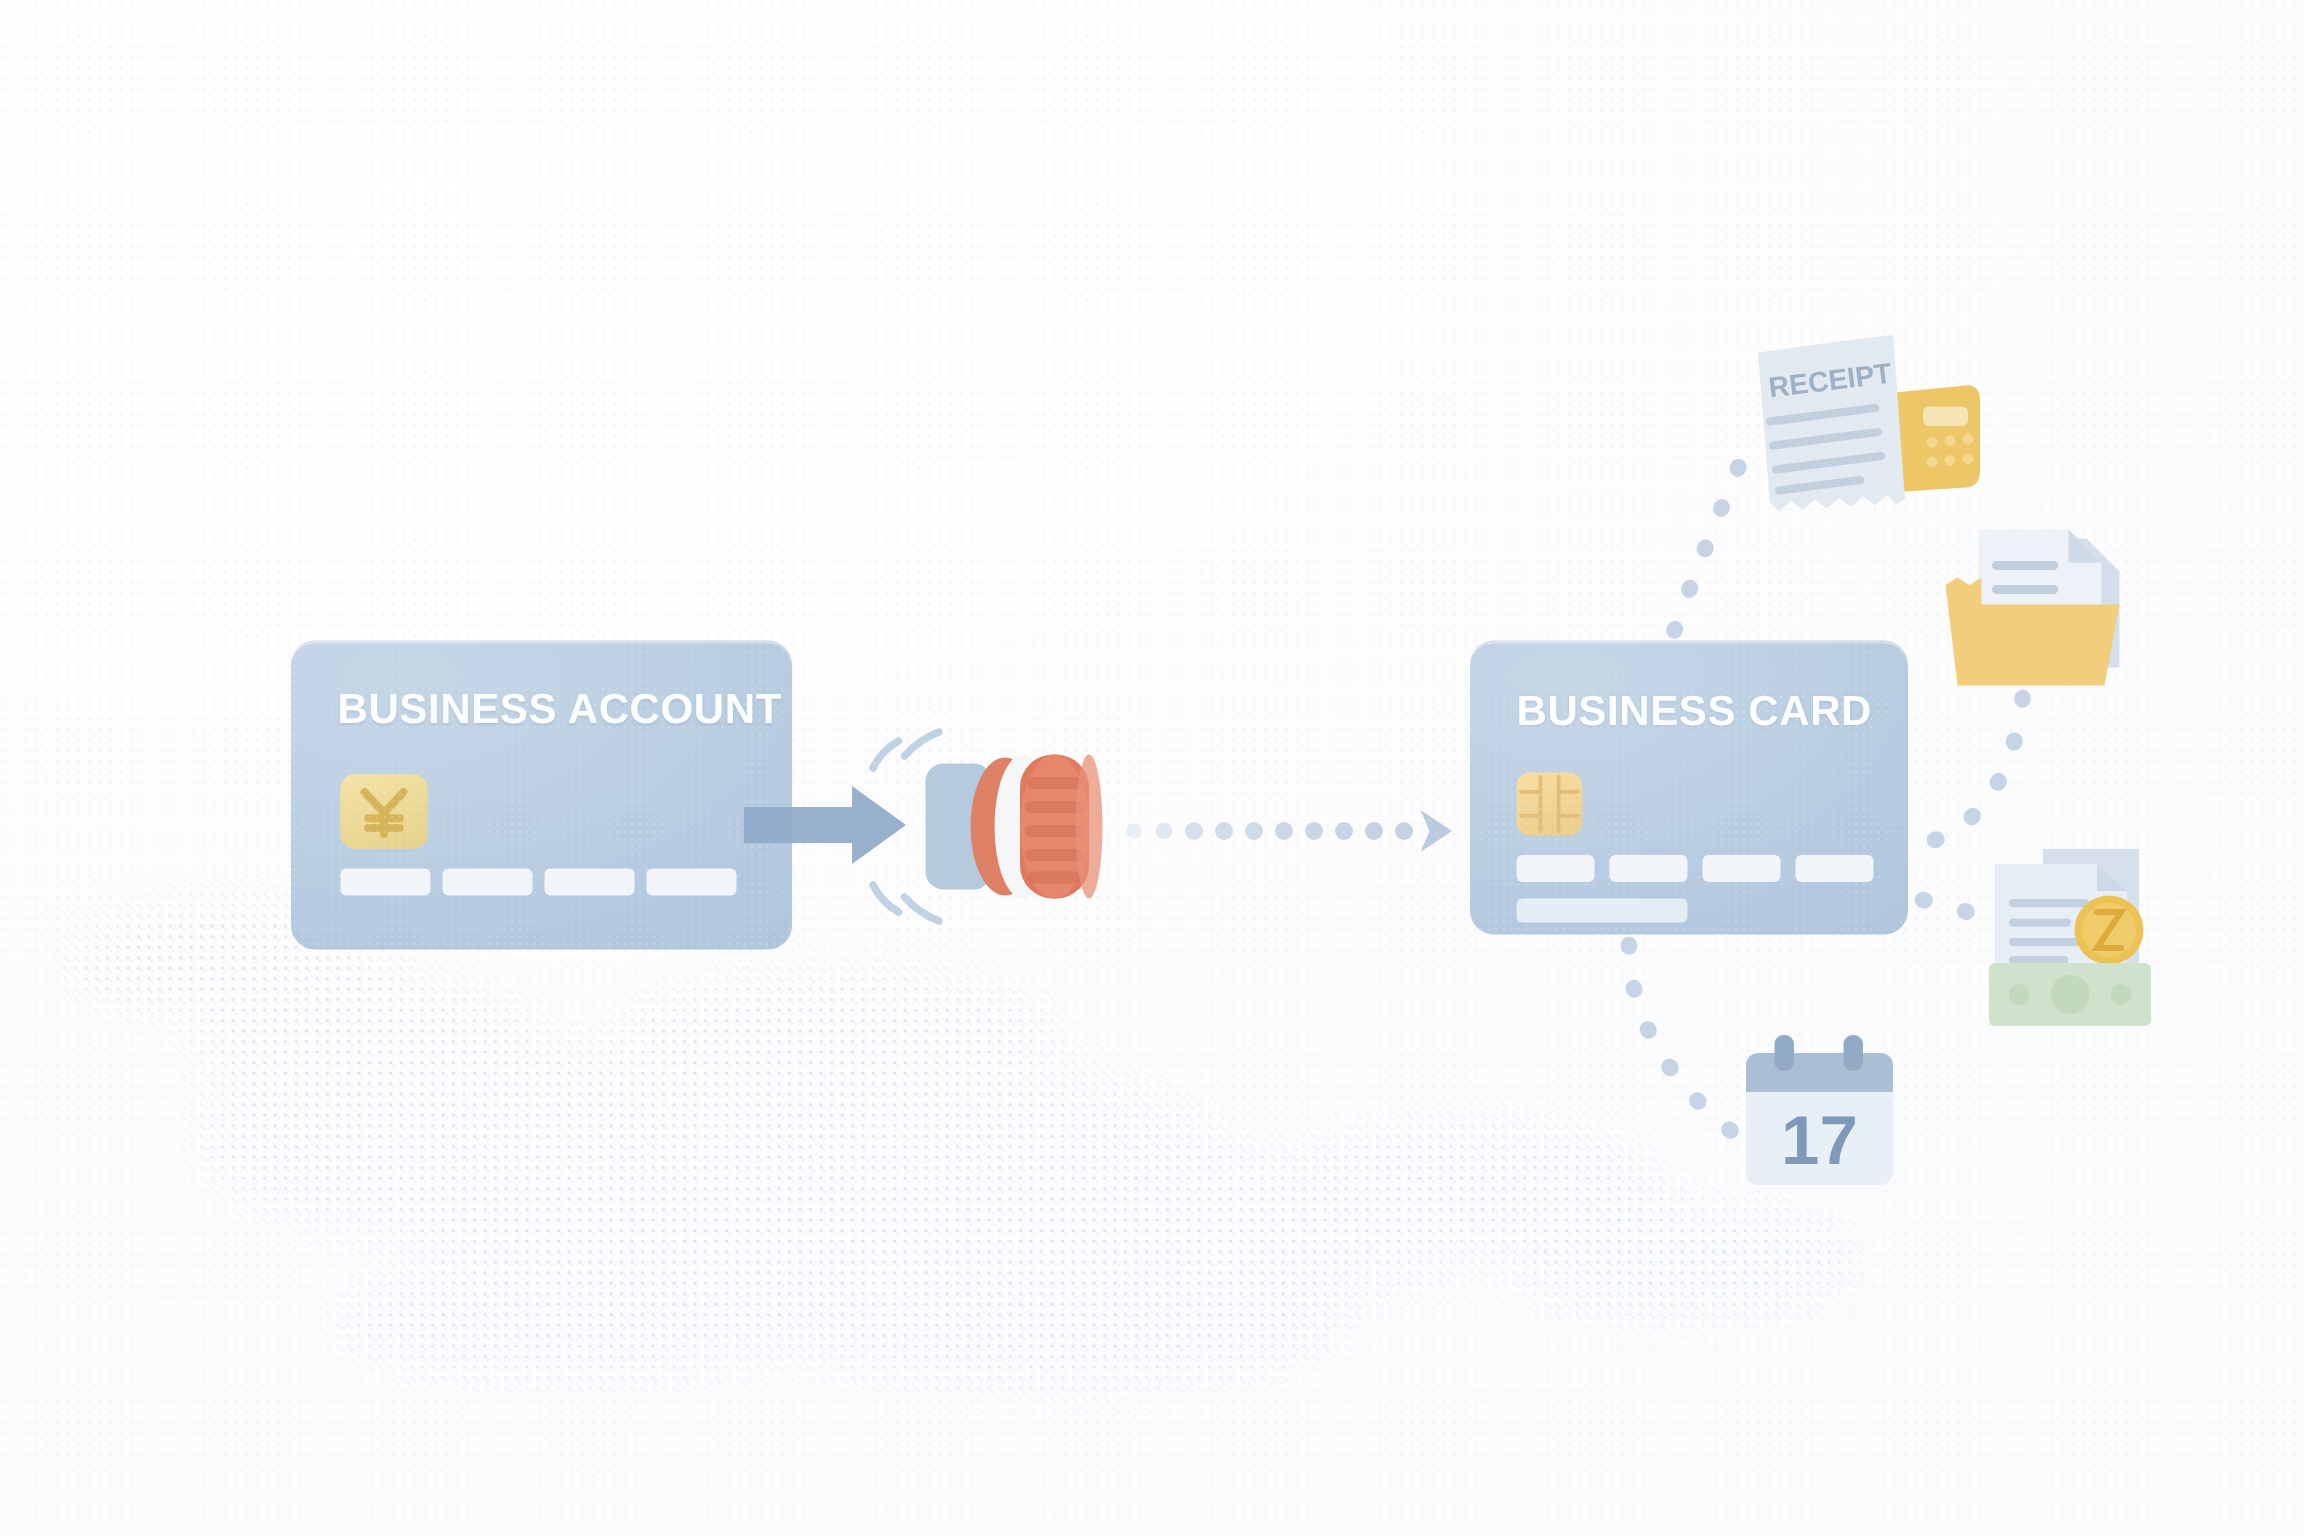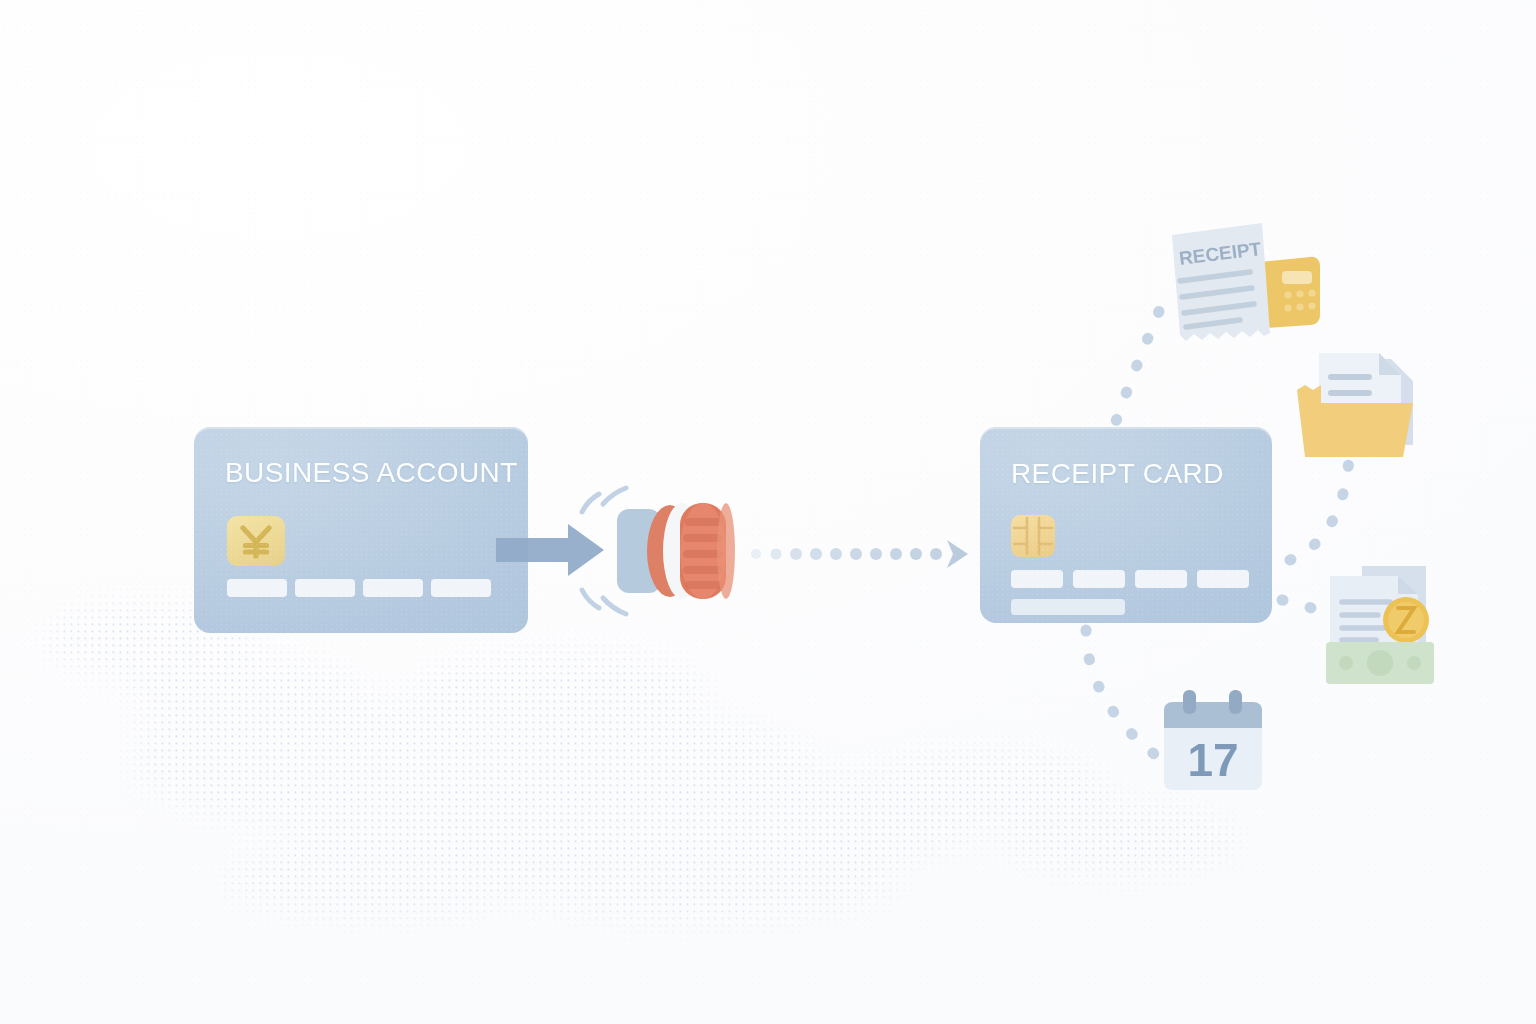--- a/index.html
+++ b/index.html
@@ -32,21 +32,21 @@
     background:
       radial-gradient(130% 120% at 22% 12%, #c5d6e6 0%, #bdd0e3 38%, #b4c9df 72%, #aec5dc 100%);
     box-shadow:0 2px 0 rgba(255,255,255,.35) inset;
   }
   .card::after{
     content:"";position:absolute;inset:0;border-radius:16px;
     background-image:radial-gradient(rgba(255,255,255,.45) 0.7px, transparent 1px);
     background-size:5px 5px;opacity:.45;pointer-events:none;
   }
   .card-title{
-    position:absolute;color:#fdfeff;font-weight:400;letter-spacing:.4px;
+    position:absolute;color:#fdfeff;font-weight:700;letter-spacing:.4px;
     font-size:28px;line-height:1;white-space:nowrap;
     text-shadow:0 1px 2px rgba(120,150,180,.25);
     text-align:right;
   }
   .num-block{position:absolute;background:#f4f7fb;border-radius:4px;opacity:.96;}
   .name-bar{position:absolute;background:#e9eff6;border-radius:4px;opacity:.9;}
 
   
   .chip-yen{position:absolute;border-radius:10px;background:linear-gradient(160deg,#f3e3a6 0%,#ecd894 60%,#e6d08b 100%);}
   .chip-emv{position:absolute;border-radius:9px;background:linear-gradient(160deg,#f6dfa2 0%,#f0d493 55%,#ebcc89 100%);}
@@ -239,21 +239,21 @@
 
   <svg class="abs" style="left:1155px;top:688px;" width="118" height="110" viewBox="0 0 118 110">
     <rect x="9" y="14" width="98" height="88" rx="8" fill="#e9eff6"></rect>
     <path d="M9 22 C9 17 13 14 18 14 L98 14 C103 14 107 17 107 22 L107 40 L9 40 Z" fill="#aabfd4"></path>
     <rect x="28" y="2" width="13" height="24" rx="6" fill="#92aac4"></rect>
     <rect x="74" y="2" width="13" height="24" rx="6" fill="#92aac4"></rect>
     <text x="58" y="88" text-anchor="middle" font-family="Liberation Sans, sans-serif" font-size="46" font-weight="700" fill="#7e9ab8">17</text>
   </svg>
 
   <div class="card" style="left:980px;top:427px;width:292px;height:196px;">
-    <div class="card-title" style="left:31px;top:33px;">RECEIPT CARD</div>
+    <div class="card-title" style="left:31px;top:33px;">BUSINESS CARD</div>
 
     <div class="chip-emv" style="left:31px;top:88px;width:44px;height:42px;">
       <svg width="44" height="42" viewBox="0 0 44 42">
         <g stroke="#e0be78" stroke-width="2.6" stroke-linecap="round">
           <line x1="16" y1="3" x2="16" y2="39"></line>
           <line x1="28" y1="3" x2="28" y2="39"></line>
           <line x1="3" y1="13" x2="16" y2="13"></line>
           <line x1="3" y1="29" x2="16" y2="29"></line>
           <line x1="28" y1="13" x2="41" y2="13"></line>
           <line x1="28" y1="29" x2="41" y2="29"></line>

